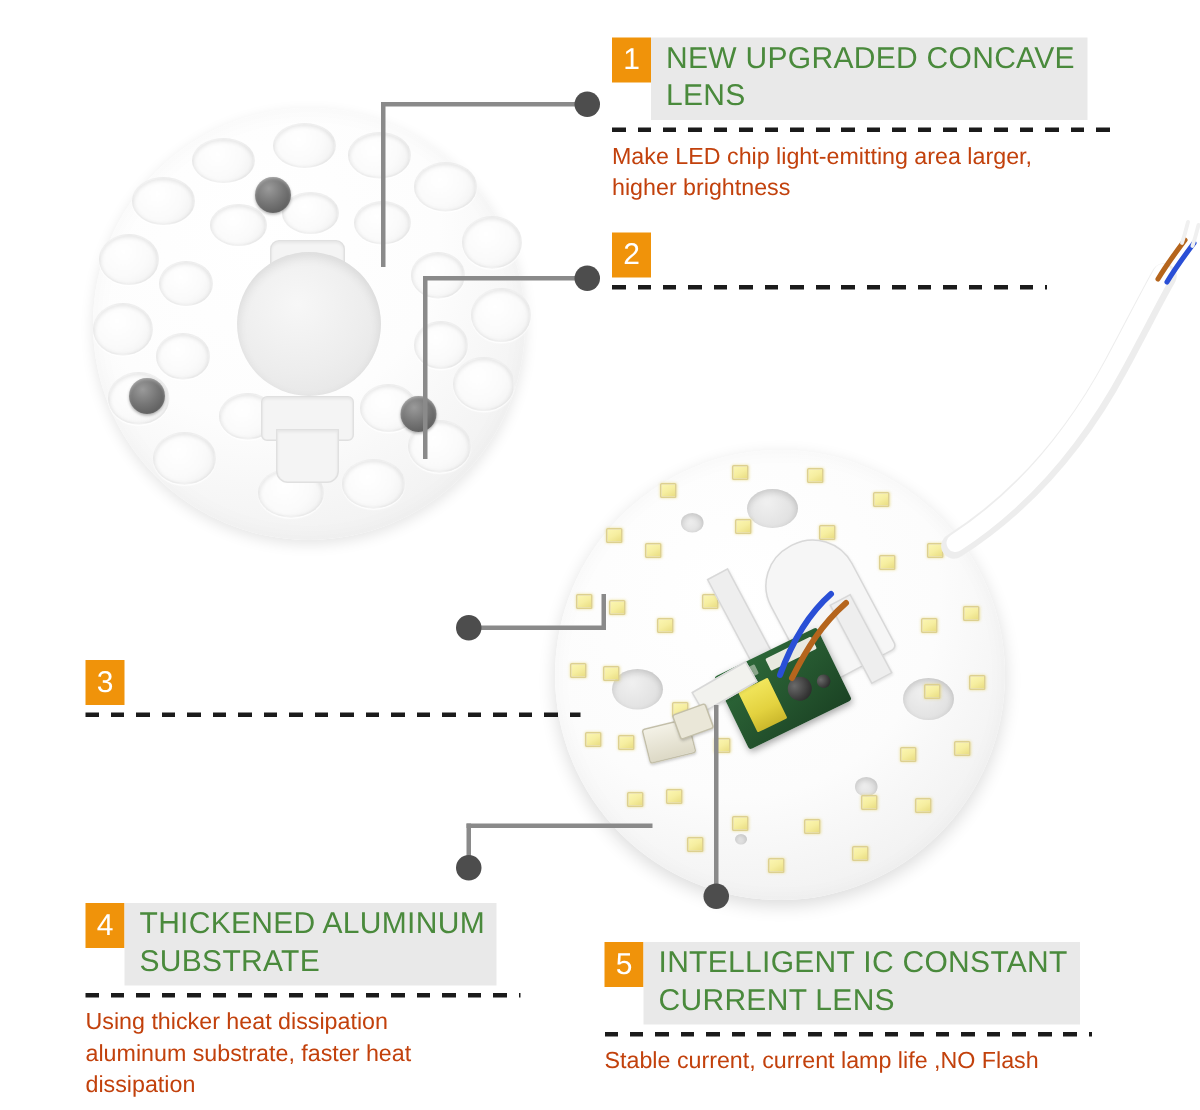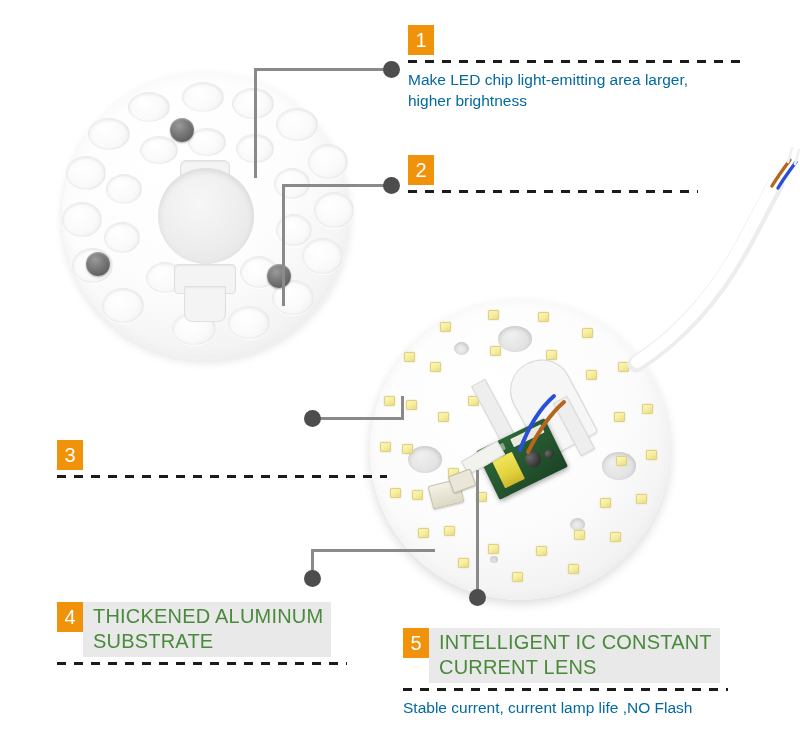--- a/index.html
+++ b/index.html
@@ -46,21 +46,21 @@
     white-space: pre-line;
   }
   .dashline {
     height: 3px;
     margin-top: 5px;
     background-image: repeating-linear-gradient(to right,
         #1b1b1b 0px, #1b1b1b 9px, rgba(255,255,255,0) 9px, rgba(255,255,255,0) 17px);
   }
   .body-text {
     margin-top: 6px;
-    color: #0369a1;
+    color: #c2410c;
     font-size: 15.5px;
     line-height: 21px;
     white-space: pre-line;
   }
 
   
   .leader { position: absolute; }
   .lline {
     position: absolute;
     background: #8a8a8a;
@@ -331,20 +331,22 @@
   </div>
 
   <div class="leader">
     <div class="lline" style="left:476px;top:470px;width:3px;height:126px;"></div>
     <div class="ldot" style="left:469px;top:589px;"></div>
   </div>
 
   <div class="callout" style="left:408px;top:25px;width:332px;">
     <div class="callout-head">
       <div class="badge">1</div>
+      <div class="headline">NEW UPGRADED CONCAVE
+LENS</div>
     </div>
     <div class="dashline"></div>
     <div class="body-text">Make LED chip light-emitting area larger,
 higher brightness</div>
   </div>
 
   <div class="callout" style="left:408px;top:155px;width:290px;">
     <div class="callout-head">
       <div class="badge">2</div>
     </div>
@@ -358,20 +360,23 @@
     <div class="dashline"></div>
   </div>
 
   <div class="callout" style="left:57px;top:602px;width:290px;">
     <div class="callout-head">
       <div class="badge">4</div>
       <div class="headline">THICKENED ALUMINUM
 SUBSTRATE</div>
     </div>
     <div class="dashline"></div>
+    <div class="body-text">Using thicker heat dissipation
+aluminum substrate, faster heat
+dissipation</div>
   </div>
 
   <div class="callout" style="left:403px;top:628px;width:325px;">
     <div class="callout-head">
       <div class="badge">5</div>
       <div class="headline">INTELLIGENT IC CONSTANT
 CURRENT LENS</div>
     </div>
     <div class="dashline"></div>
     <div class="body-text">Stable current, current lamp life ,NO Flash</div>

